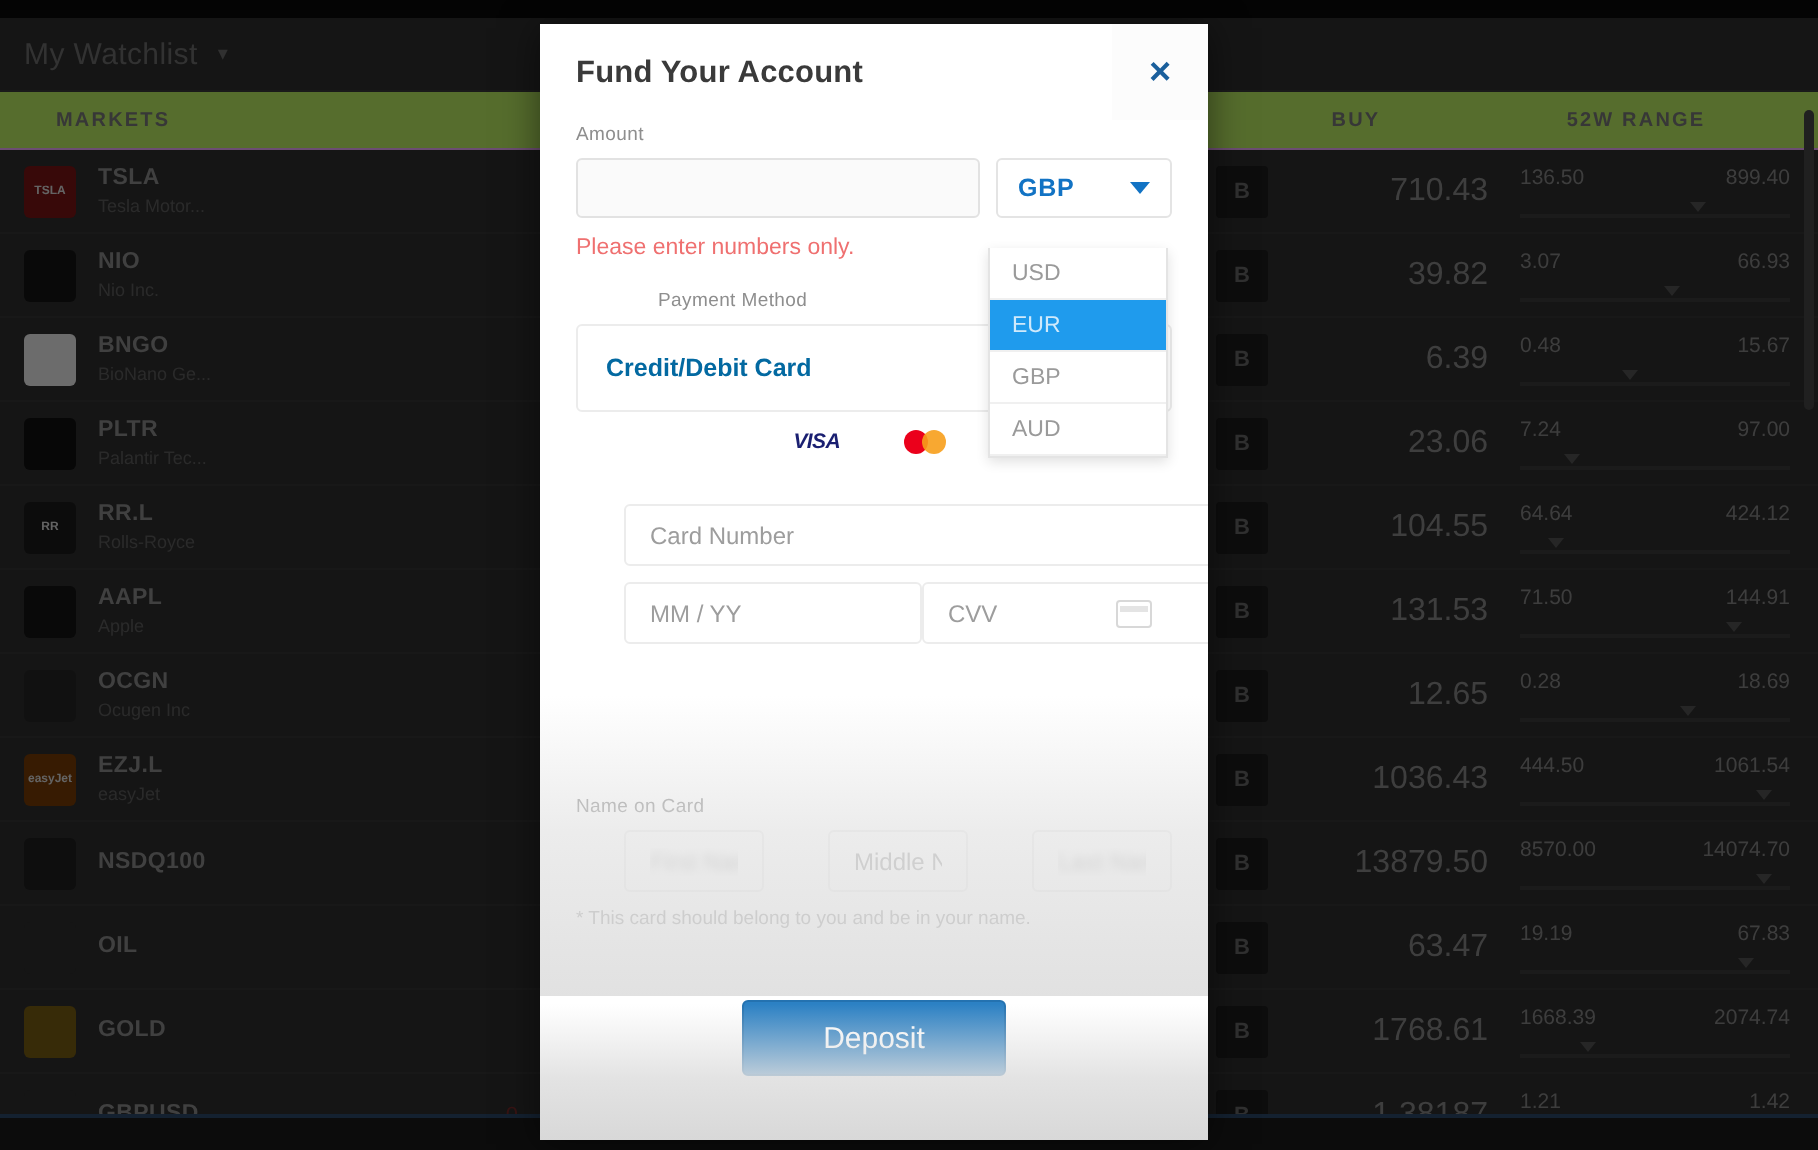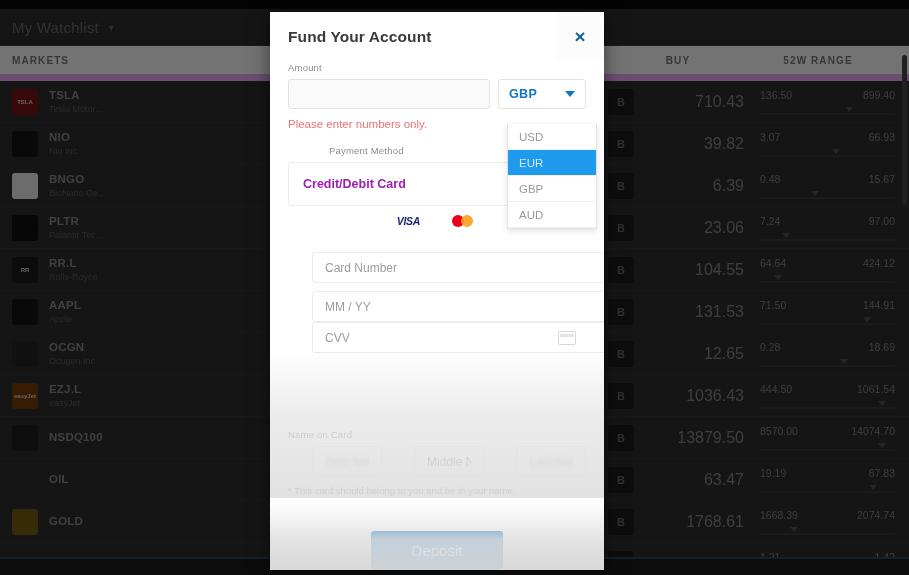--- a/index.html
+++ b/index.html
@@ -44,28 +44,29 @@
   }
   #watchlist-header .chev {
     margin-left: 10px;
     font-size: 10px;
     color: #6a6a6a;
   }
   #markets-bar {
     height: 28px;
     display: flex;
     align-items: center;
-    background: #ffffff;
+    background: #bef264;
     border-top: 1px solid #3a3a3a;
-    border-bottom: 7px solid #f0abfc;
+    border-bottom: 1px solid #f0abfc;
     color: #7a7a7a;
     font-size: 10px;
     font-weight: bold;
     letter-spacing: 1.1px;
     position: relative;
+    padding-left: 16px;
   }
   #markets-bar .col-markets { padding-left: 12px; }
   #markets-bar .col-buy {
     position: absolute;
     left: 628px;
     width: 100px;
     text-align: center;
   }
   #markets-bar .col-range {
     position: absolute;
@@ -282,21 +283,21 @@
     letter-spacing: .4px;
   }
   .caret-down {
     width: 0; height: 0;
     border-left: 5px solid transparent;
     border-right: 5px solid transparent;
     border-top: 6px solid #1273c4;
   }
   #currency-menu {
     position: absolute;
-    right: 7px;
+    right: 20px;
     top: 62px;
     width: 88px;
     background: #fff;
     border: 1px solid #e4e4e4;
     border-top: none;
     z-index: 30;
     box-shadow: 0 2px 6px rgba(0,0,0,.12);
   }
   .currency-option {
     height: 25px;
@@ -328,21 +329,21 @@
     background: #fff;
     display: flex;
     align-items: center;
     justify-content: space-between;
     padding: 0 14px;
     cursor: pointer;
   }
   #payment-method-value {
     font-size: 12.5px;
     font-weight: bold;
-    color: #a21caf;
+    color: #0369a1;
   }
   #payment-method-right {
     display: flex;
     align-items: center;
     gap: 12px;
   }
   .card-glyph {
     width: 26px; height: 18px;
     border: 1.5px solid #cfcfcf;
     border-radius: 2px;
@@ -423,21 +424,20 @@
     color: #3a3a3a;
     font-family: "Liberation Sans", sans-serif;
     margin-left: 24px;
   }
   .card-input::placeholder { color: #9d9d9d; }
   #card-number-wrap { margin-top: 24px; }
   #expiry-cvv-row {
     display: flex;
     gap: 0;
     margin-top: 8px;
-    flex-direction: column;
   }
   #expiry-cvv-row > div { flex: 1; position: relative; }
   #cvv-icon {
     position: absolute;
     right: 10px; top: 9px;
     width: 16px; height: 12px;
     border: 1.3px solid #d8d8d8;
     border-radius: 2px;
   }
   #cvv-icon:after {

